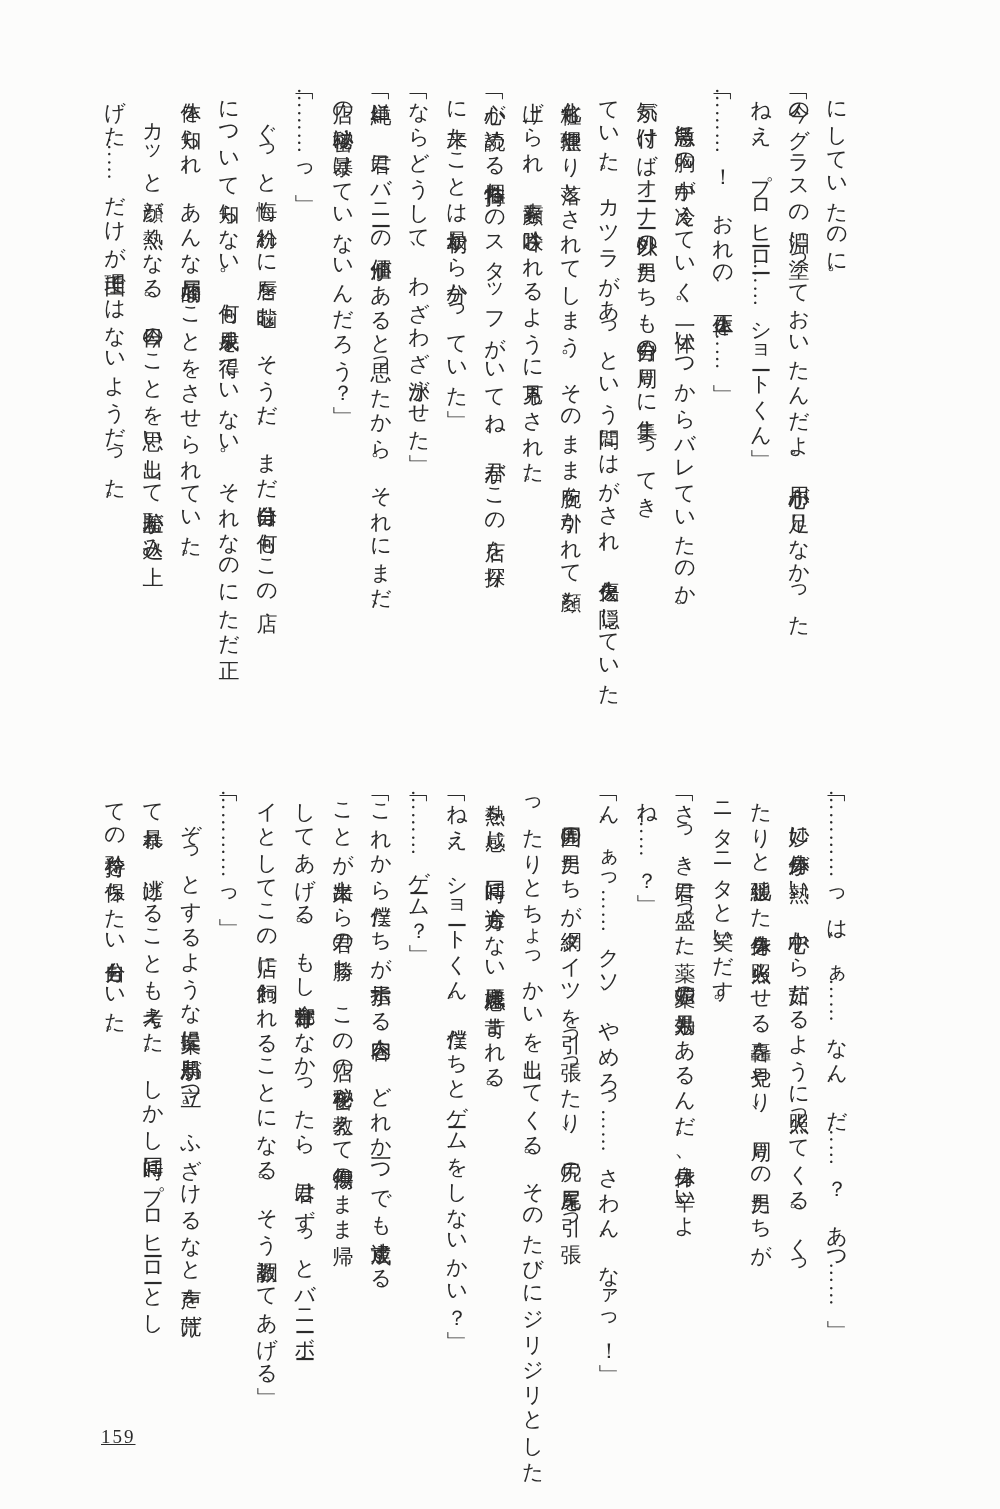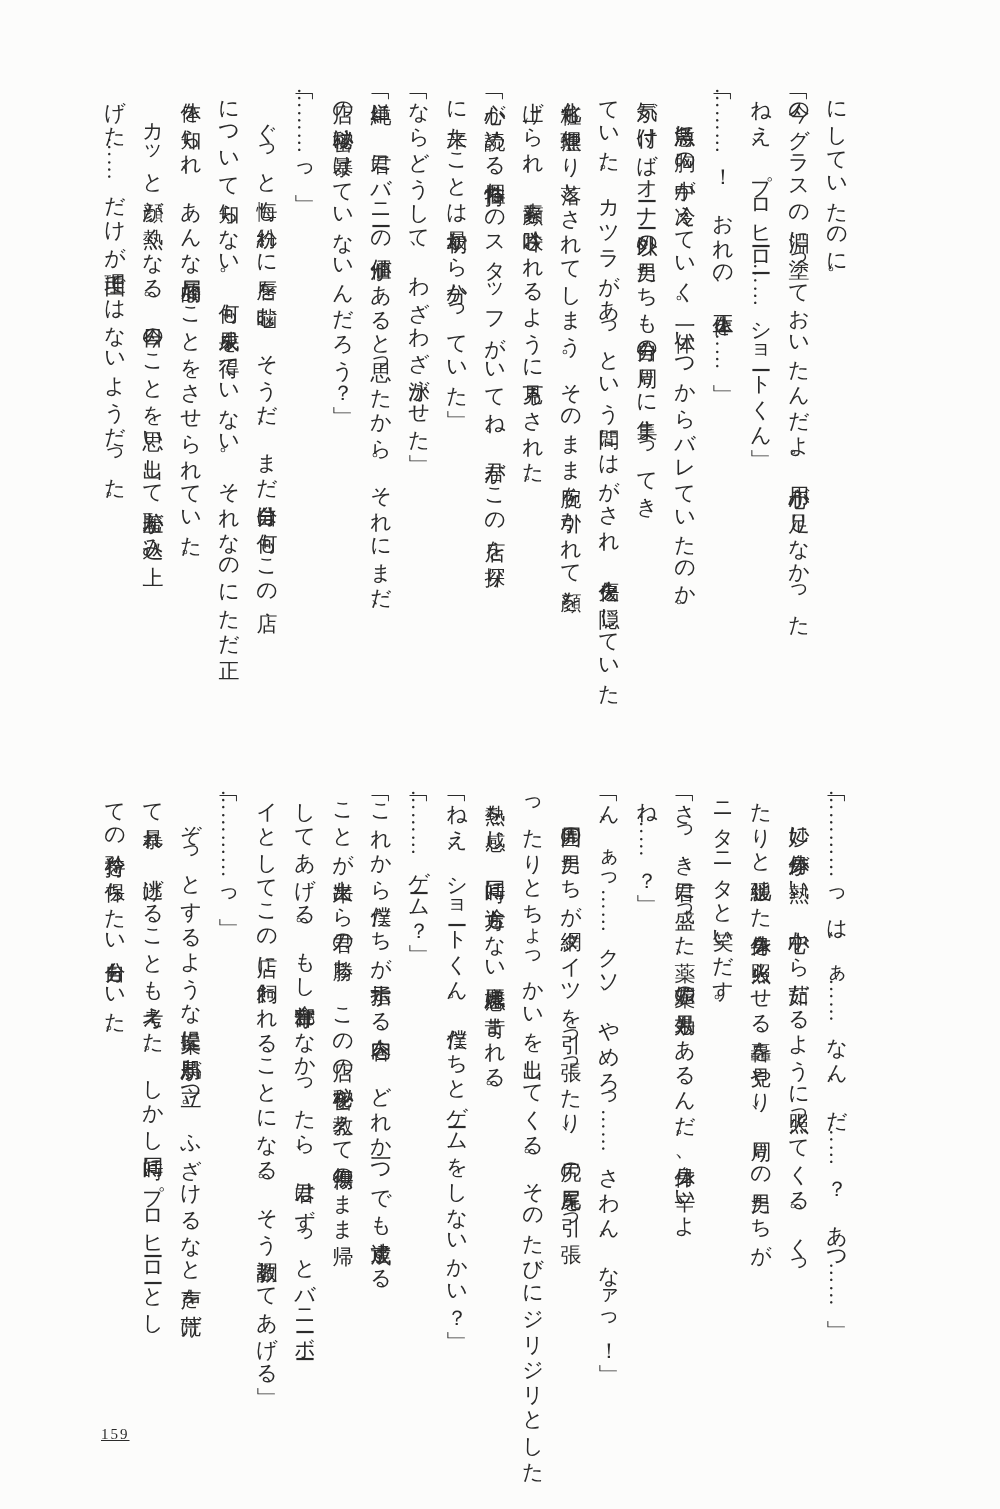--- a/index.html
+++ b/index.html
@@ -33,21 +33,21 @@
   .vblock.bottom { top: 788px; }
   .vline {
     white-space: nowrap;
     margin: 0;
     padding: 0;
   }
   .page-number {
     position: absolute;
     left: 101px;
     top: 1426px;
-    font-size: 15px;
+    font-size: 19px;
     letter-spacing: 2px;
     text-decoration: underline;
   }
 </style>
 </head>
 <body>
 
 <div class="page" style="background: rgb(252, 252, 251); color: rgb(43, 43, 43);">
   <section class="vblock top">
       <div class="vline">にしていたのに。</div>

